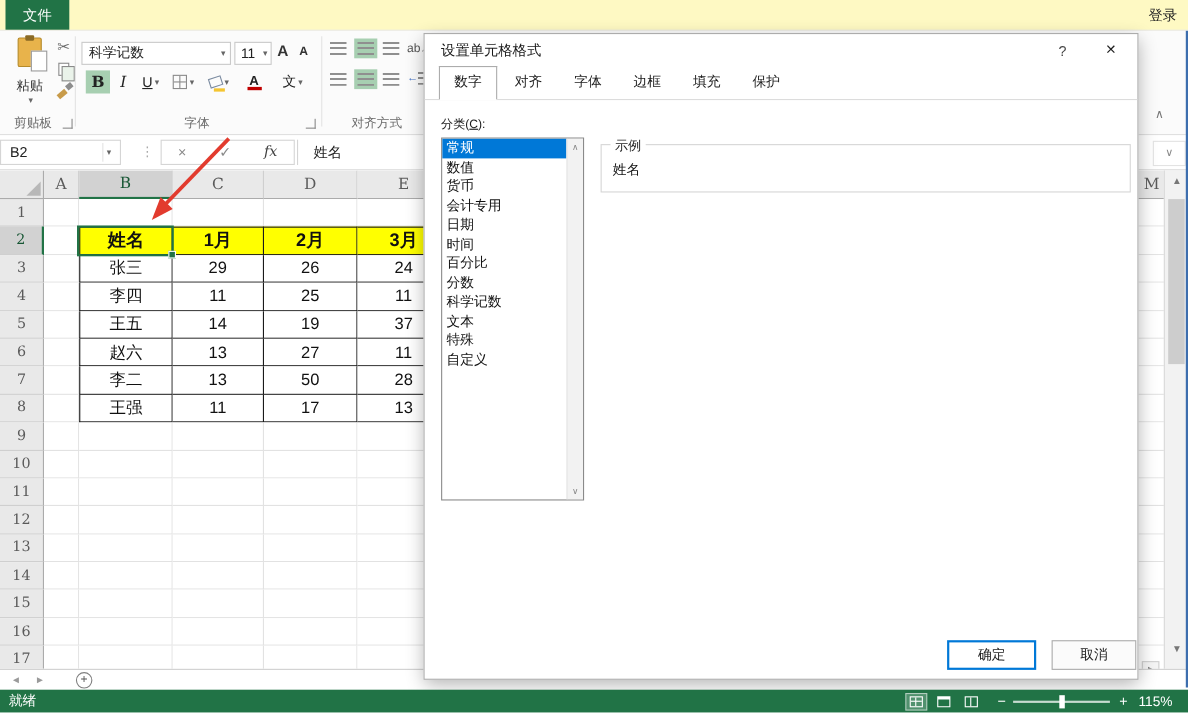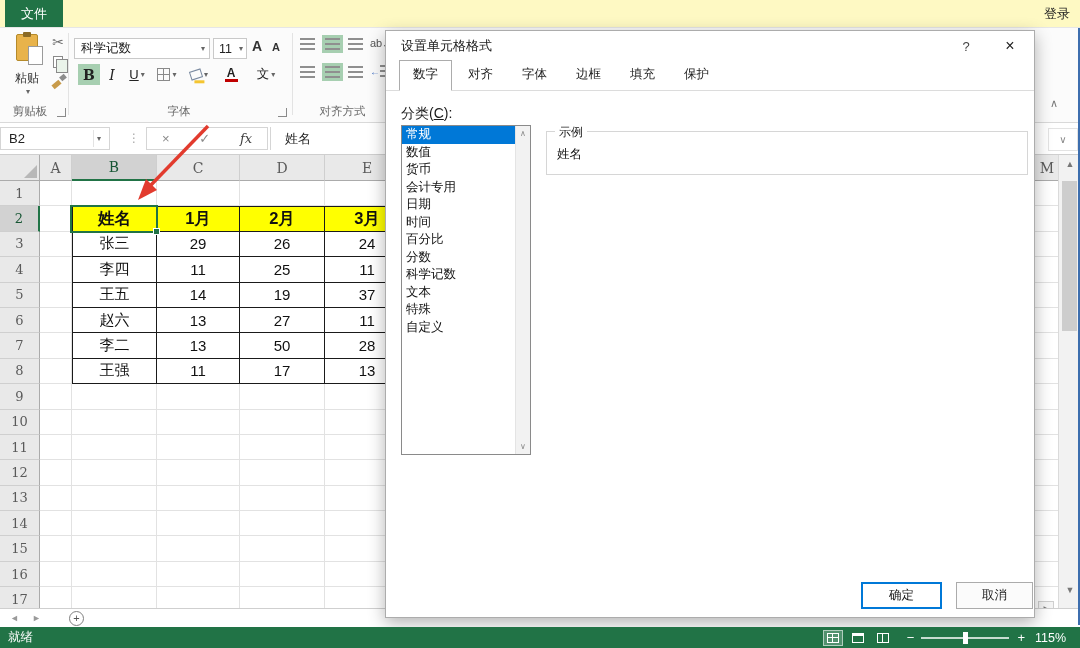--- a/index.html
+++ b/index.html
@@ -102,21 +102,21 @@
   .arrow-svg{position:absolute;left:132px;top:118px;z-index:5;pointer-events:none}
 
   
   .dialog{position:absolute;left:385px;top:30px;width:650px;height:588px;background:#fff;border:1px solid #ACACAC;box-shadow:0 5px 16px rgba(0,0,0,.3);z-index:10}
   .dlg-titlebar{height:30px;display:flex;align-items:center;padding-left:15px;font-size:13px;color:#1A1A1A}
   .dlg-help{margin-left:auto;width:40px;height:30px;display:flex;align-items:center;justify-content:center;color:#444;font-size:13px}
   .dlg-close{width:48px;height:30px;display:flex;align-items:center;justify-content:center;color:#222;font-size:16px}
   .dlg-tabs{display:flex;align-items:flex-end;height:30px;padding-left:13px;border-bottom:1px solid #DCDCDC;position:relative}
   .dtab{padding:5px 13px 7px;font-size:12.5px;color:#1A1A1A;margin-right:3px}
   .dtab.active{border:1px solid #ACACAC;border-bottom:1px solid #fff;background:#fff;margin-bottom:-1px}
-  .cat-label{position:absolute;left:15px;top:74px;font-size:14px;color:#1A1A1A}
+  .cat-label{position:absolute;left:15px;top:74px;font-size:11px;color:#1A1A1A}
   .cat-label u{text-decoration:underline}
   .listbox{position:absolute;left:15px;top:94px;width:130px;height:330px;border:1px solid #8A8A8A;background:#fff;overflow:hidden}
   .cat-item{height:17.5px;line-height:17.5px;padding-left:4px;font-size:12.5px;color:#111;width:113px}
   .cat-item.sel{background:#0078D7;color:#fff}
   .lb-sb{position:absolute;right:0;top:0;width:15px;height:100%;background:#F2F2F2;border-left:1px solid #E4E4E4;display:flex;flex-direction:column;justify-content:space-between;align-items:center;padding:3px 0;font-size:8px;color:#888}
   .sample-box{position:absolute;left:160px;top:100px;width:482px;height:44px;border:1px solid #D6D6D6}
   .sample-label{position:absolute;left:8px;top:-8px;background:#fff;padding:0 4px;font-size:12px;color:#222}
   .sample-value{padding:14px 0 0 10px;font-size:12.5px;color:#111}
   .dlg-desc{position:absolute;left:160px;top:158px;font-size:12.5px;color:#1A1A1A}
   .btn{position:absolute;top:551px;height:27px;display:flex;align-items:center;justify-content:center;font-size:12.5px;color:#1A1A1A}

